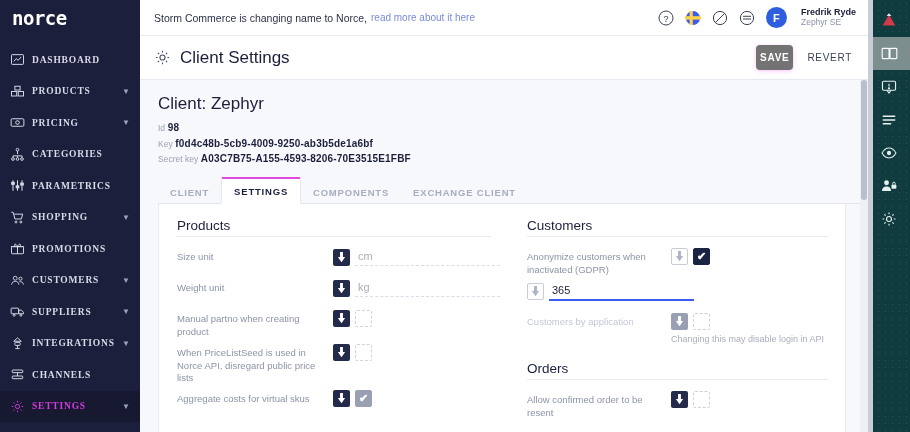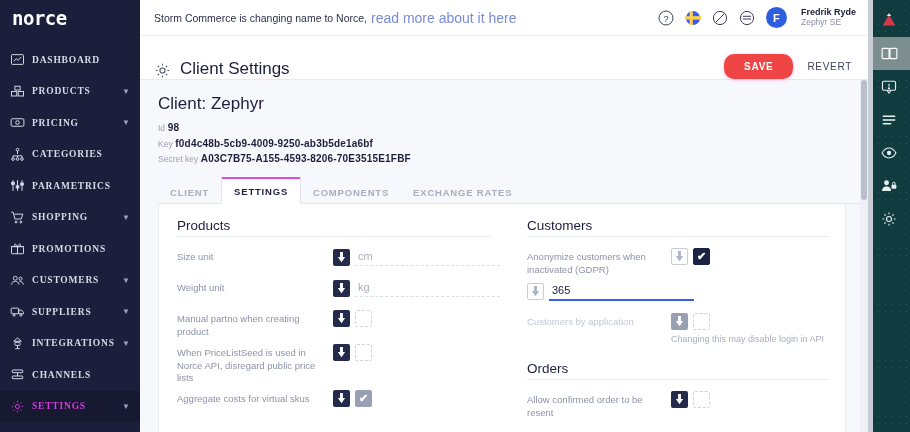--- a/index.html
+++ b/index.html
@@ -66,47 +66,47 @@
     flex: 1; height: 432px; position: relative;
     background: #f7f8fb; overflow: hidden;
   }
   .topbar {
     height: 36px; background: #ffffff;
     display: flex; align-items: center;
     padding: 0 12px 0 14px;
     border-bottom: 1px solid #eceef4;
   }
   .banner-text { font-size: 10.5px; color: #2c3148; }
-  .banner-link { color: #7a8bd8; font-size: 14px; }
+  .banner-link { color: #7a8bd8; font-size: 10px; }
   .topbar-right { margin-left: auto; display: flex; align-items: center; gap: 11px; }
   .tb-icon { width: 16px; height: 16px; cursor: pointer; color: #3b4158; }
   .avatar {
     width: 21px; height: 21px; border-radius: 50%;
     background: #2f5de0; color: #fff;
     display: flex; align-items: center; justify-content: center;
     font-size: 11px; font-weight: 700;
   }
   .user-meta { line-height: 1.15; margin-left: 3px; }
   .user-name { font-size: 9px; font-weight: 700; color: #1b1f3b; }
   .user-org { font-size: 8.5px; color: #8b91a8; }
 
   
   .pagehead {
     height: 44px; background: #ffffff;
-    display: flex; align-items: flex-end;
+    display: flex; align-items: center;
     padding: 0 16px 0 14px;
     border-bottom: 1px solid #e6e9f0;
   }
   .pagehead .gear { color: #4a5068; margin-right: 9px; display:flex; }
   .page-title { font-size: 17px; color: #1b1f3b; font-weight: 400; }
   .pagehead-actions { margin-left: auto; display: flex; align-items: center; gap: 14px; }
   .btn-save {
-    background: #ef4444; color: #ffffff;
-    border: none; border-radius: 10px;
-    padding: 7px 20px; font-size: 10px; font-weight: 700;
+    background: #737373; color: #ffffff;
+    border: none; border-radius: 4px;
+    padding: 7px 4px; font-size: 10px; font-weight: 700;
     letter-spacing: 0.7px; cursor: pointer;
     box-shadow: 0 1px 4px rgba(240,85,232,0.35);
   }
   .btn-revert {
     background: transparent; border: none;
     color: #3b4158; font-size: 10px; font-weight: 400;
     letter-spacing: 0.7px; cursor: pointer;
   }
 
   
@@ -464,21 +464,21 @@
         <div class="kv">
           <span class="k">Secret key</span>
           <span class="v">A03C7B75-A155-4593-8206-70E3515E1FBF</span>
         </div>
       </div>
 
       <div class="tabs" id="tabs-root">
           <button class="tab">CLIENT</button>
           <button class="tab active">SETTINGS</button>
           <button class="tab">COMPONENTS</button>
-          <button class="tab">EXCHANGE RATES</button>
+          <button class="tab">EXCHANGE CLIENT</button>
         </div>
 
       <div class="card">
         <div class="col col-left" id="col-left">
             <div class="sec-title">Products</div>
             <div class="row">
               <div class="row-label">Size unit</div>
               <div class="row-ctl">
                 <div class="ctl-line">
                   <span class="inh">

